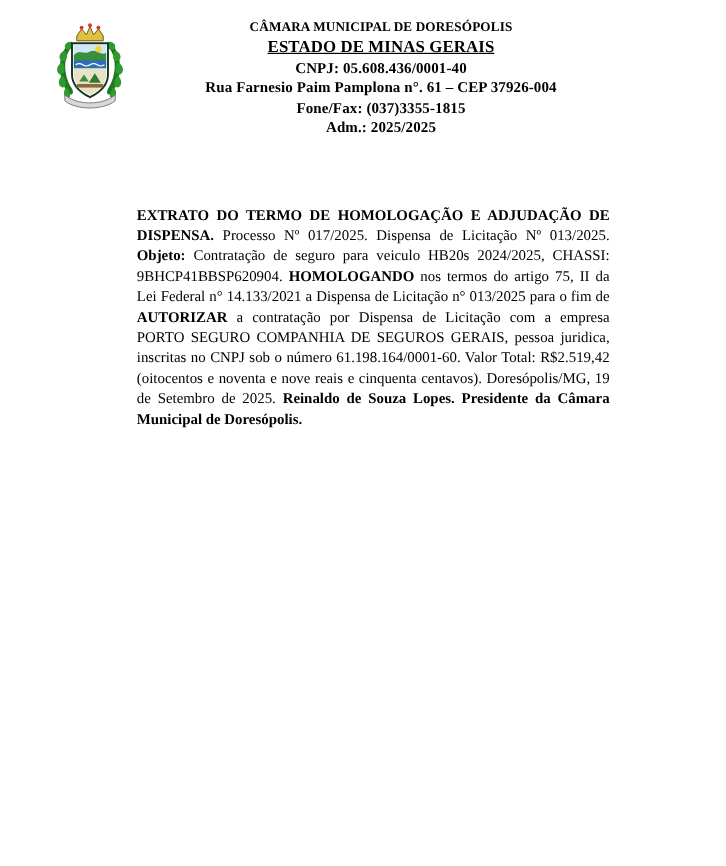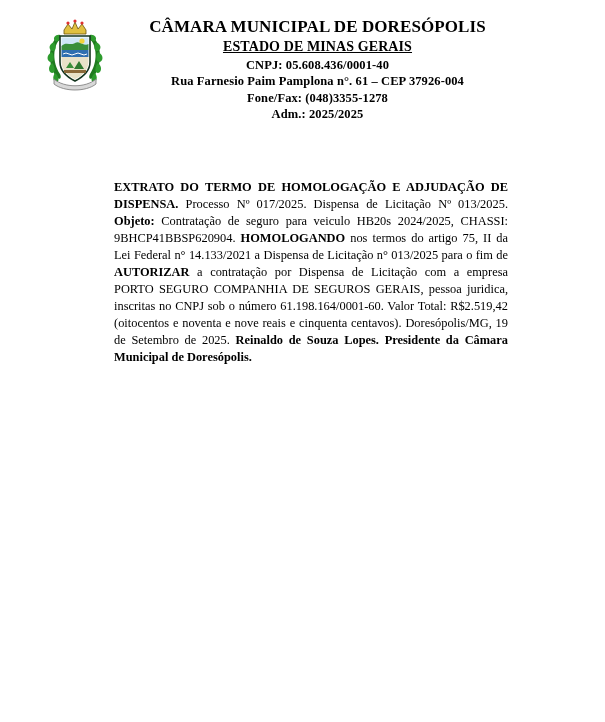--- a/index.html
+++ b/index.html
@@ -42,21 +42,21 @@
   .header-text {
     flex: 1;
     text-align: center;
     padding-right: 90px;
     line-height: 1.32;
   }
   .header-text .line {
     font-weight: bold;
     letter-spacing: 0.1px;
   }
-  .l1 { font-size: 17px; }
+  .l1 { font-size: 11px; }
   .l2 { font-size: 14px; text-decoration: underline; }
   .l3 { font-size: 12.5px; }
   .l4 { font-size: 12.5px; }
   .l5 { font-size: 12.5px; }
   .l6 { font-size: 12.5px; }
   .body-block {
     margin: 56px 97px 0 114px;
     text-align: justify;
     font-size: 12.4px;
     line-height: 1.37;
@@ -107,21 +107,21 @@
         <rect x="20" y="54" width="22" height="3" fill="#8a6a3a"></rect>
 
         <path d="M10 63 C20 72, 42 72, 52 63 L52 68 C42 76, 20 76, 10 68 Z" fill="#d8d8d8" stroke="#7a7a7a" stroke-width="0.8"></path>
       </svg>
     </div>
     <div class="header-text">
       <div class="line l1">CÂMARA MUNICIPAL DE DORESÓPOLIS</div>
       <div class="line l2">ESTADO DE MINAS GERAIS</div>
       <div class="line l3">CNPJ: 05.608.436/0001-40</div>
       <div class="line l4">Rua Farnesio Paim Pamplona  n°. 61 – CEP 37926-004</div>
-      <div class="line l5">Fone/Fax: (048)3355-1278</div>
+      <div class="line l5">Fone/Fax: (037)3355-1815</div>
       <div class="line l6">Adm.: 2025/2025</div>
     </div>
   </div>
 
   <div class="body-block">
     <span class="b">EXTRATO DO TERMO DE HOMOLOGAÇÃO E ADJUDAÇÃO DE DISPENSA.</span><span> Processo Nº 017/2025.  Dispensa de Licitação Nº 013/2025. </span><span class="b">Objeto:</span><span> Contratação de seguro para veiculo HB20s 2024/2025, CHASSI: 9BHCP41BBSP620904. </span><span class="b">HOMOLOGANDO</span><span> nos termos do artigo 75, II da Lei Federal n° 14.133/2021 a Dispensa de Licitação n° 013/2025 para o fim de </span><span class="b">AUTORIZAR</span><span> a contratação por Dispensa de Licitação com a empresa PORTO SEGURO COMPANHIA DE SEGUROS GERAIS, pessoa juridica, inscritas no CNPJ sob o número 61.198.164/0001-60. Valor Total: R$2.519,42 (oitocentos e noventa e nove reais e cinquenta centavos). Doresópolis/MG, 19 de Setembro de 2025. </span><span class="b">Reinaldo de Souza Lopes. Presidente da Câmara Municipal de Doresópolis.</span>
   </div>
 
   <div class="spacer"></div>
 </div>

